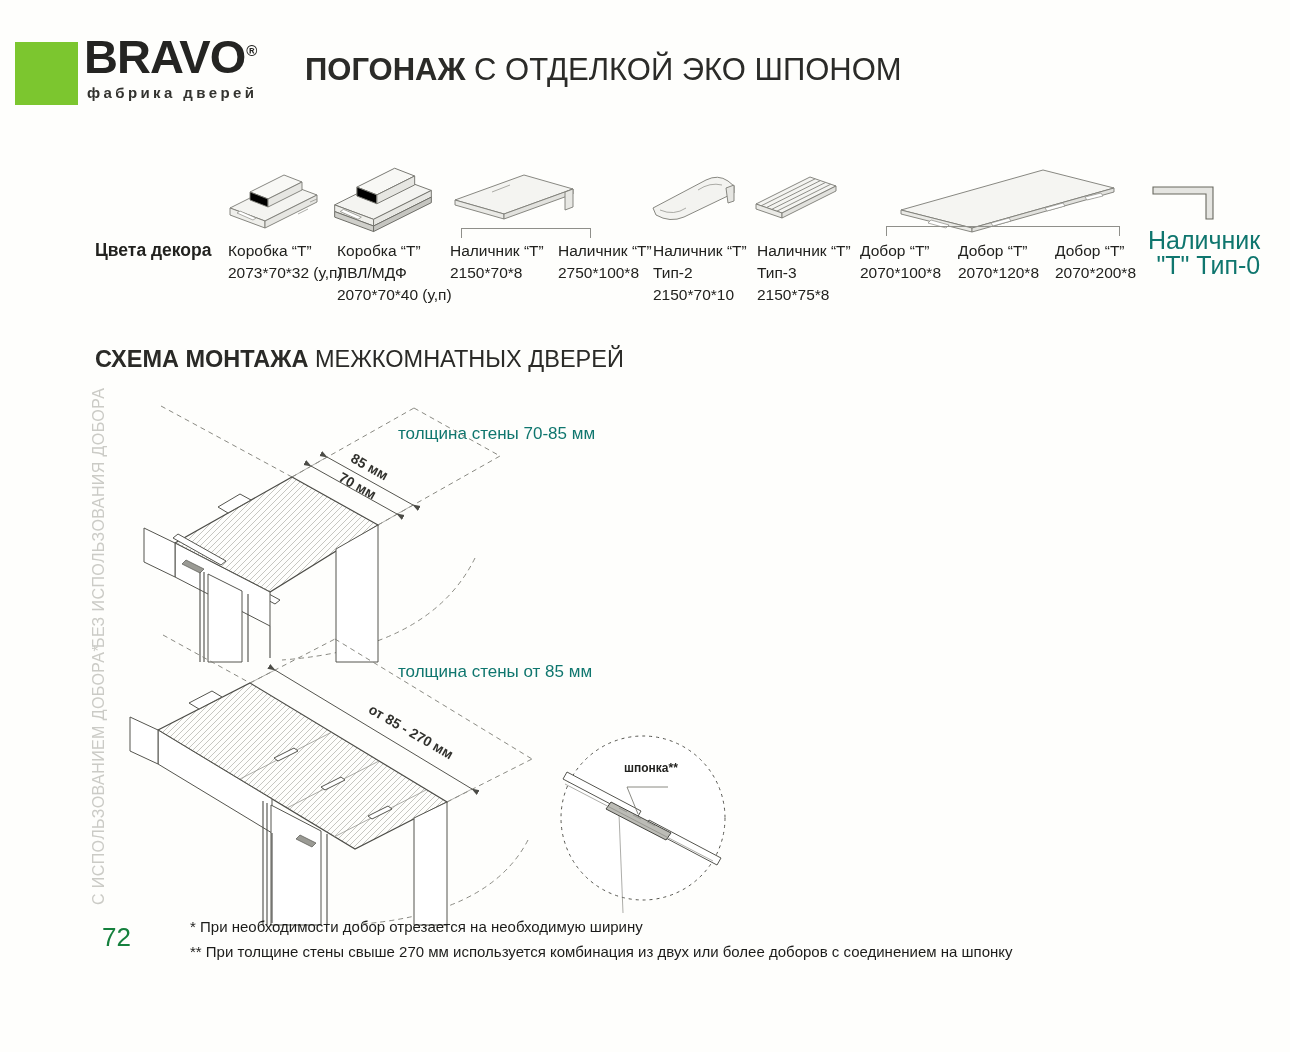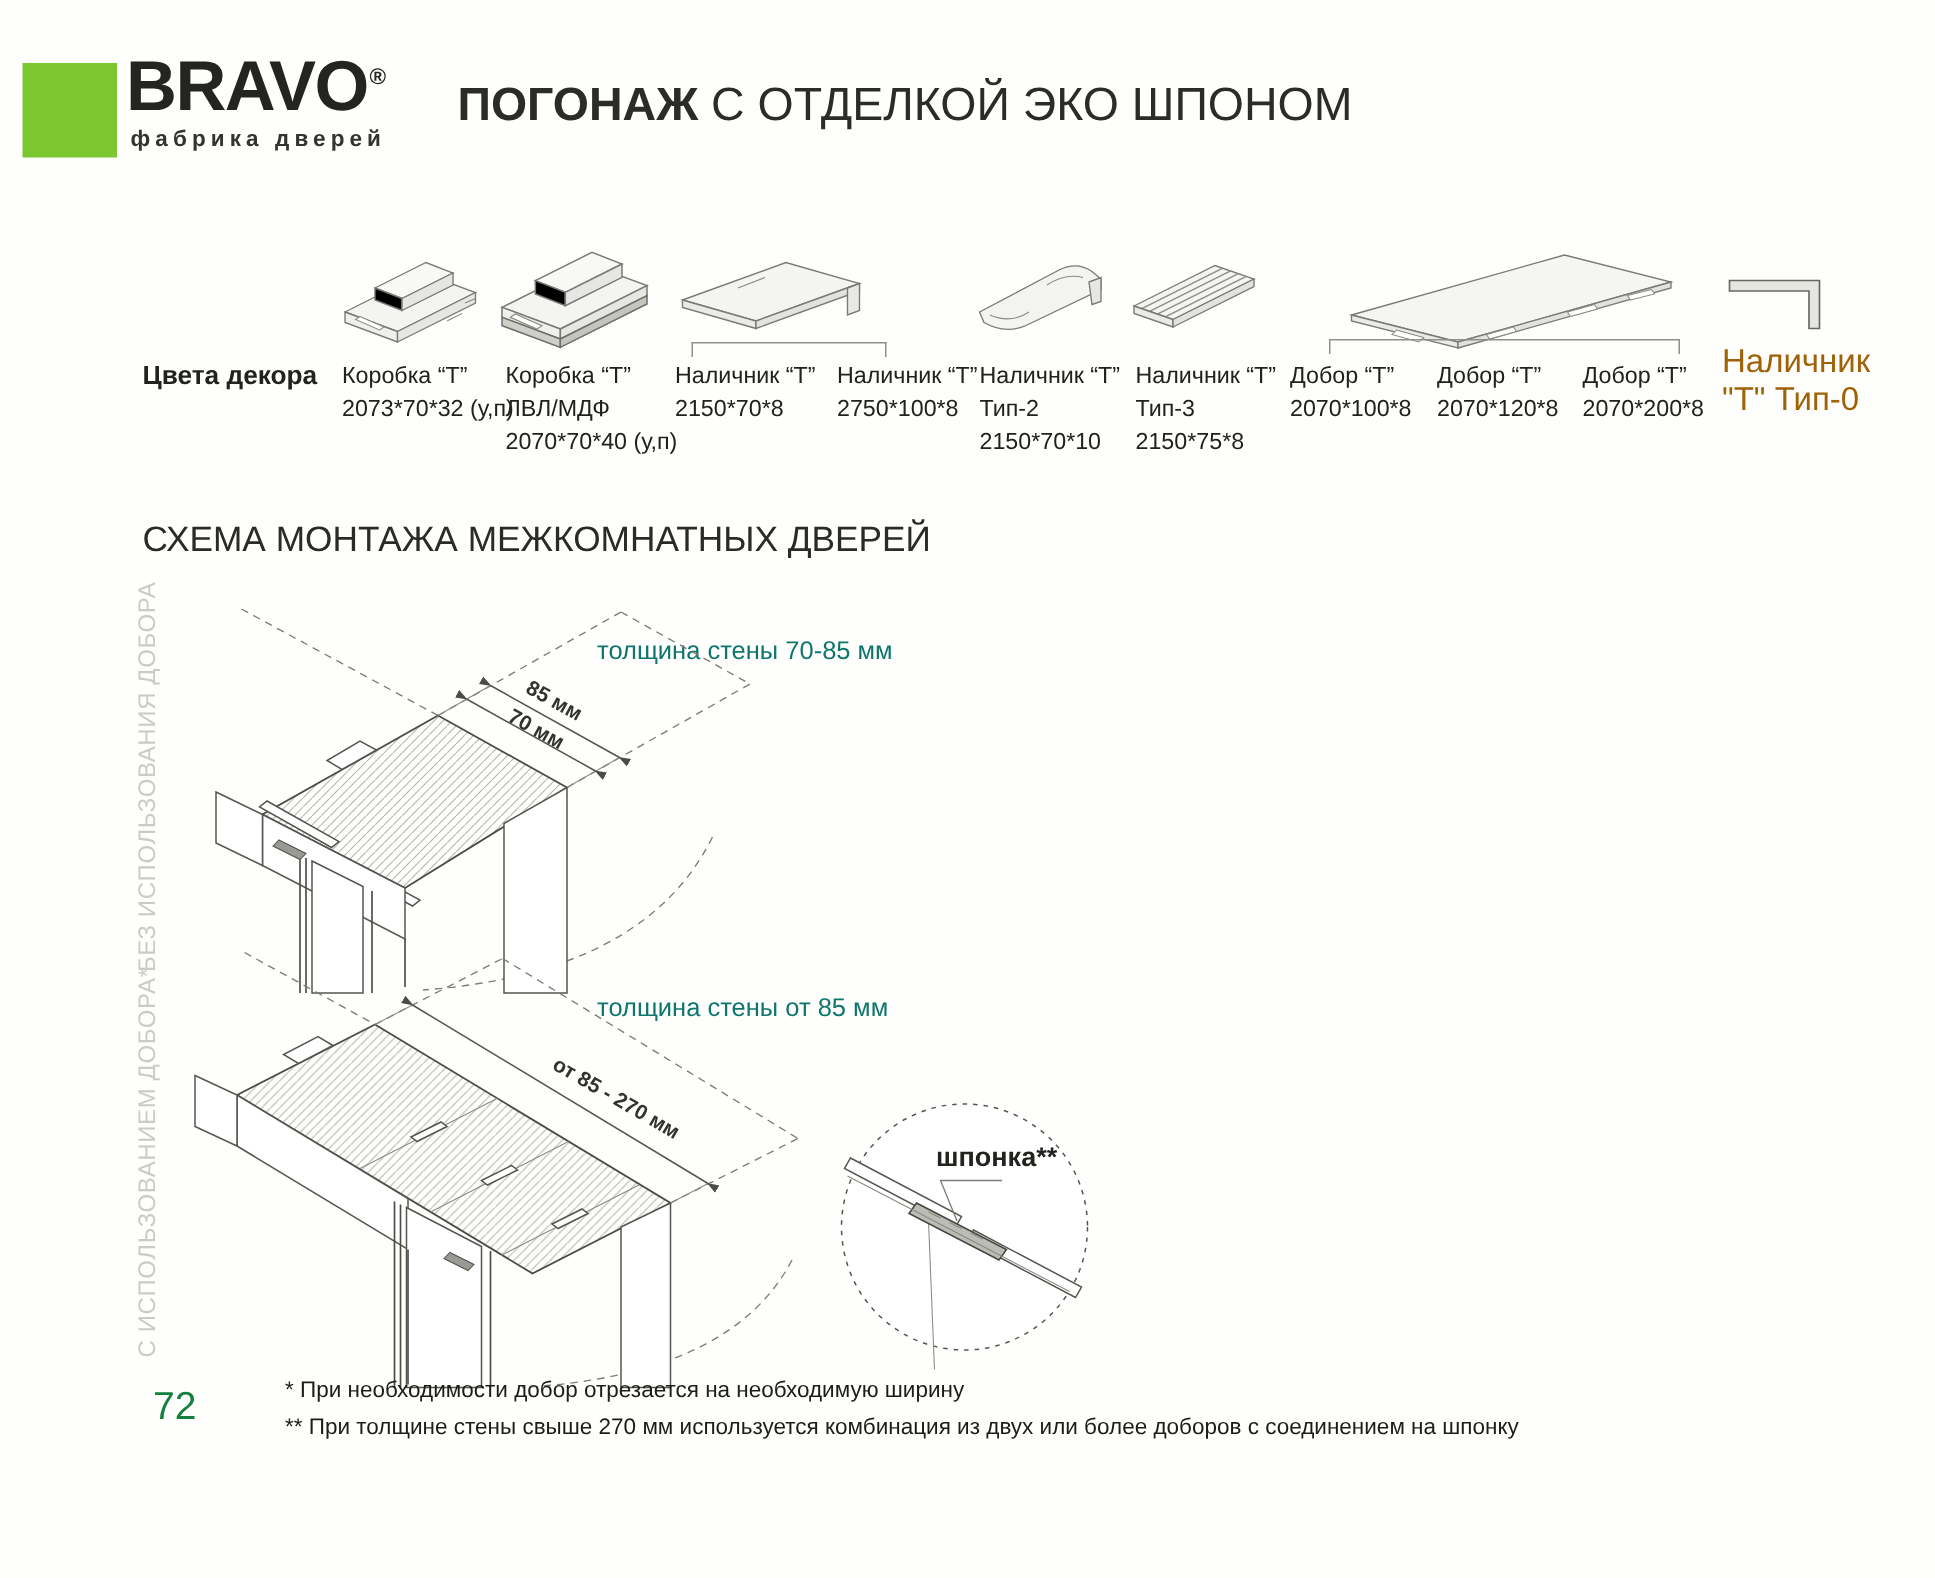--- a/index.html
+++ b/index.html
@@ -8,33 +8,33 @@
   
   .logo-square{position:absolute;left:15px;top:42px;width:63px;height:63px;background:#7cc62f;}
   .logo-brand{position:absolute;left:84px;top:33px;font-size:47px;font-weight:800;letter-spacing:-1px;color:#242422;line-height:1;}
   .logo-brand .reg{font-size:15px;font-weight:700;vertical-align:super;margin-left:1px;}
   .logo-tagline{position:absolute;left:87px;top:84px;font-size:15px;font-weight:600;letter-spacing:3.4px;color:#33332f;}
   .page-title{position:absolute;left:305px;top:52px;margin:0;font-size:31px;font-weight:400;color:#2b2b28;letter-spacing:0;}
   .page-title b{font-weight:800;margin-top:40px;}
   
   .decor-label{position:absolute;left:95px;top:240px;font-size:17.5px;font-weight:800;color:#22221f;}
   .prod-label{position:absolute;font-size:15.5px;line-height:22px;color:#21211e;}
-  .prod-label-big{position:absolute;font-size:22px;line-height:25px;color:#a16207;}
+  .prod-label-big{position:absolute;font-size:25px;line-height:25px;color:#0f766e;text-align:right;}
   .bracket{position:absolute;height:9px;border-top:1.5px solid #8f8f8a;border-left:1.5px solid #8f8f8a;border-right:1.5px solid #8f8f8a;}
   .picon{position:absolute;}
   
   .schema-h1{position:absolute;left:95px;top:346px;margin:0;font-size:23.5px;font-weight:400;color:#2a2a27;}
-  .schema-h1 b{font-weight:400;}
+  .schema-h1 b{font-weight:700;}
   .schema-h2{position:absolute;left:95px;top:377px;font-size:19px;color:#2e2e2b;}
   
   .vlabel{position:absolute;transform-origin:0 0;transform:rotate(-90deg);white-space:nowrap;
           font-size:16px;font-weight:500;letter-spacing:.4px;color:#cbcbc6;}
   .wall-label{position:absolute;font-size:17px;font-weight:400;color:#0f766e;}
   .dim-label{position:absolute;font-size:14px;font-weight:700;color:#32322e;transform-origin:0 0;white-space:nowrap;}
-  .detail-label{position:absolute;font-size:18px;font-weight:600;color:#22221f;}
+  .detail-label{position:absolute;font-size:12px;font-weight:600;color:#22221f;}
   
   .footnote{position:absolute;left:190px;font-size:15px;color:#1c1c1a;white-space:nowrap;}
   .page-num{position:absolute;left:102px;top:922px;font-size:26px;color:#15803d;}
   svg{position:absolute;overflow:visible;}
   .ln{stroke:#4c4c47;stroke-width:1.1;fill:none;}
   .thin{stroke:#8a8a84;stroke-width:.7;fill:none;}
   .dash{stroke:#7d7d75;stroke-width:.9;fill:none;stroke-dasharray:5 4;}
   .wht{fill:#ffffff;stroke:#55554f;stroke-width:1;}
   .dimln{stroke:#55554f;stroke-width:1;}
 </style>

